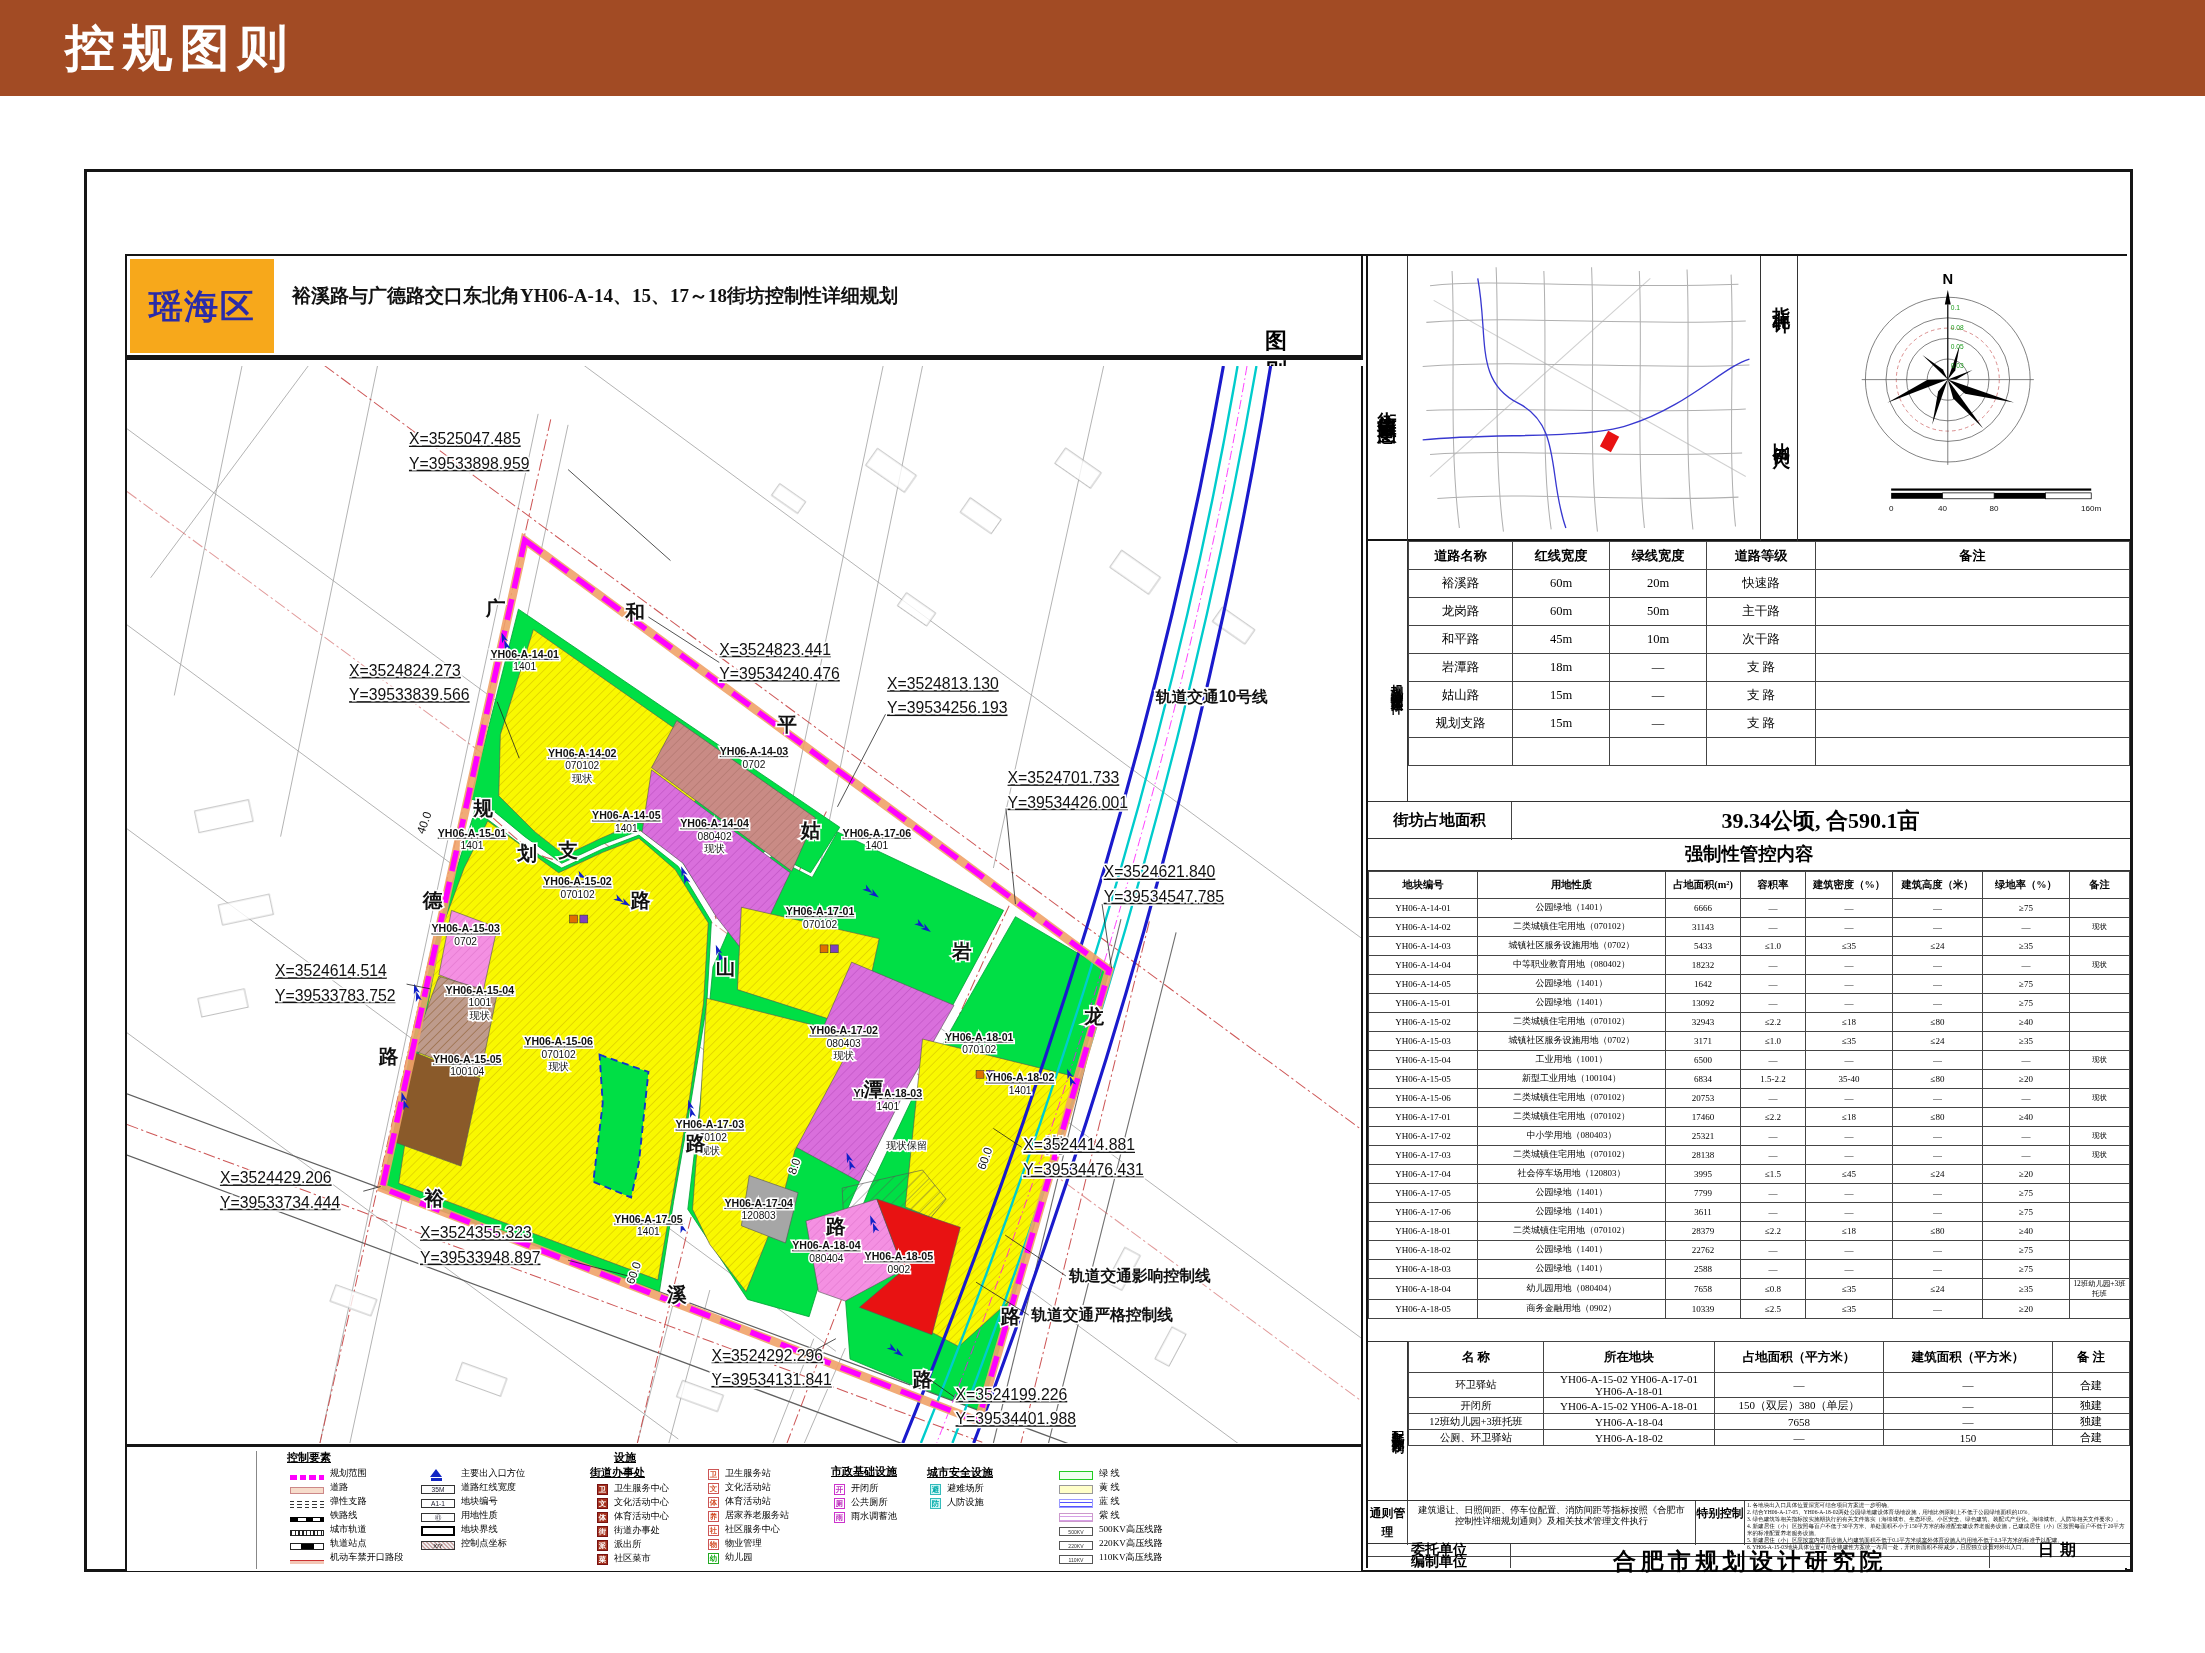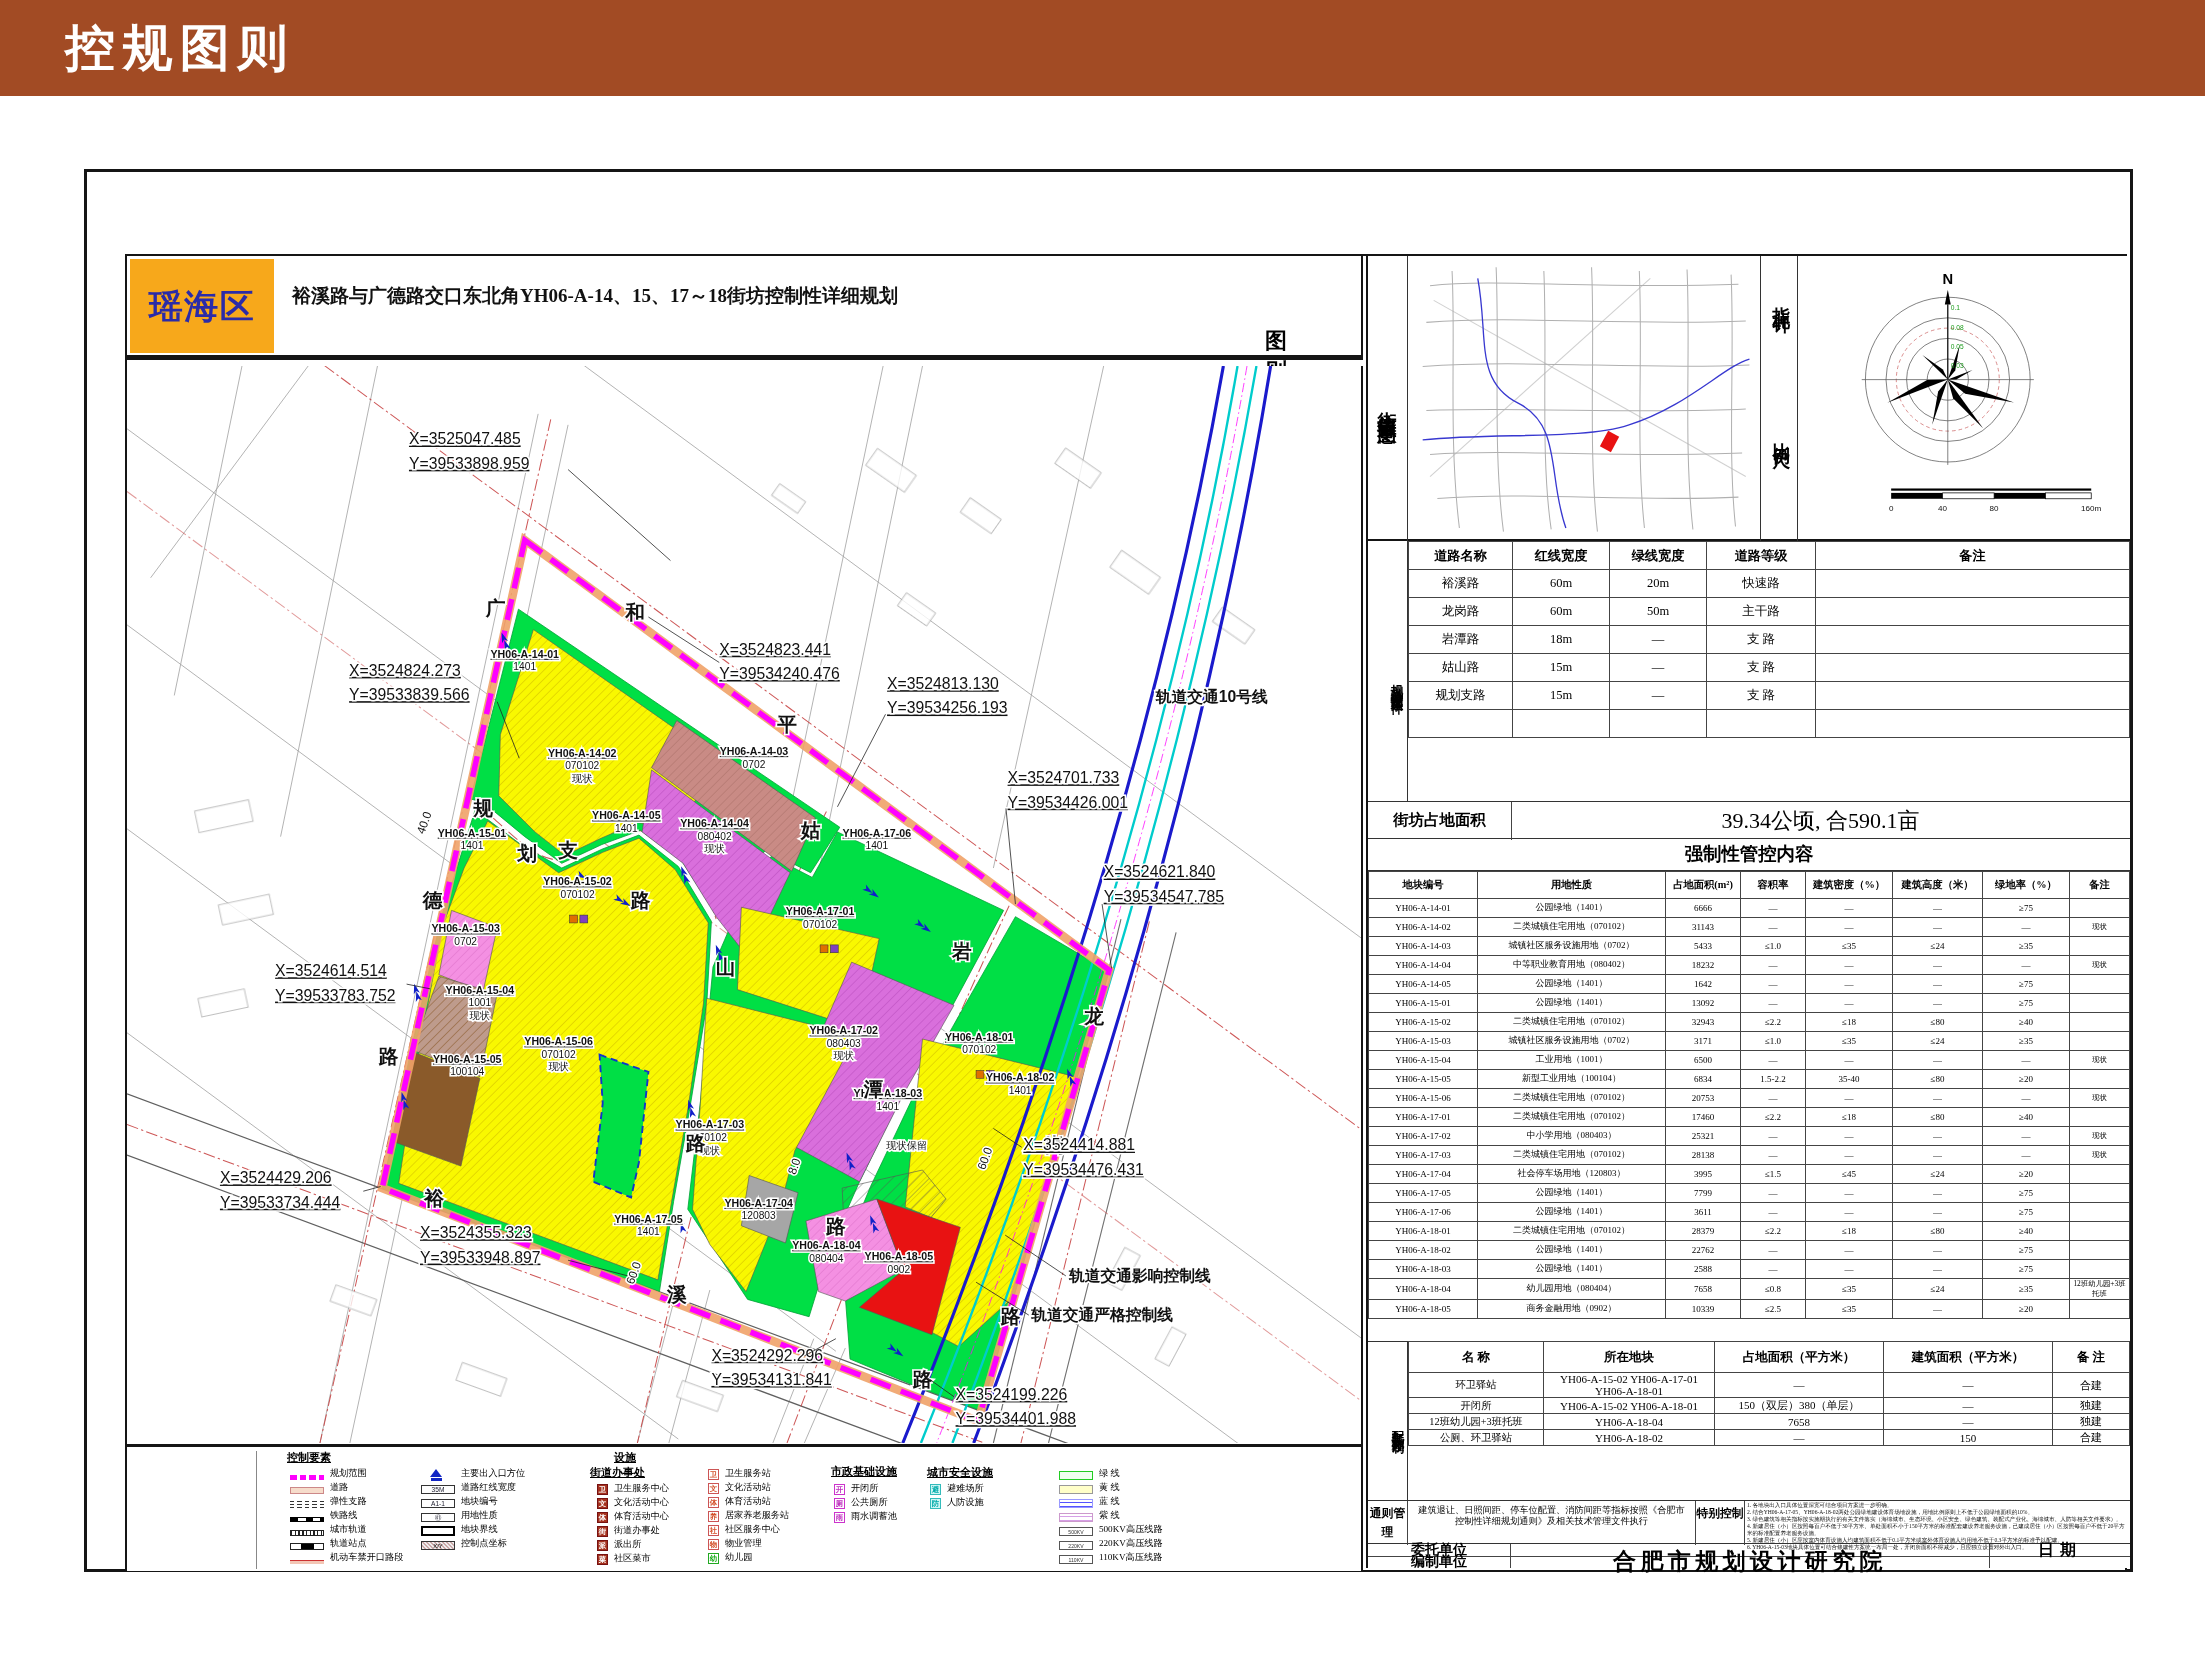--- a/index.html
+++ b/index.html
@@ -65,21 +65,21 @@
   #nlabel2{left:4.4px;top:173px;width:28px;font-size:17.6px;font-weight:bold;writing-mode:vertical-rl;text-orientation:upright;letter-spacing:4.4px}
   #comprow{left:429px;top:0;width:332px;height:285px}
   #roadlabel{left:0;top:285px;width:40px;height:260px;border-right:1.5px solid #333;font-size:12.5px;padding-top:26.5px;line-height:20px}
   #roadtbl{left:40px;top:285px;width:722px;height:260px}
   table{border-collapse:collapse;width:100%;table-layout:fixed}
   td,th{border:0.7px solid #444;text-align:center;overflow:hidden;font-weight:normal}
   #roadtbl td,#roadtbl th{height:28px;font-size:12.5px}
   #roadtbl th{font-size:13.2px}
   #arearow{left:0;top:545px;width:762px;height:38px;border-top:1.5px solid #333;border-bottom:1.5px solid #333}
   #arealabel{left:0;top:0;width:144px;height:38px;border-right:0.7px solid #444;font-size:15.4px;font-weight:bold;text-align:center;line-height:35px}
-  #areaval{left:144px;top:0;width:617px;height:38px;font-size:22px;font-weight:normal;text-align:center;line-height:37px}
+  #areaval{left:144px;top:0;width:617px;height:38px;font-size:22px;font-weight:bold;text-align:center;line-height:37px}
   #mandhdr{left:0;top:584px;width:762px;height:31px;border-bottom:1.5px solid #333;font-size:18.4px;font-weight:bold;text-align:center;line-height:29px}
   #lutbl{left:0;top:615px;width:762px;height:453px}
   #lutbl th{height:26.5px;font-size:10.3px;font-weight:bold}
   #lutbl td{height:19px;font-size:9px}
   #lutbl td:nth-child(8){font-size:7.4px}
   #factbl{left:40px;top:1085px;width:722px;height:159px}
   #faclabel{left:0;top:1085px;width:40px;height:159px;border-right:1.5px solid #333;border-top:1.5px solid #333;font-size:12.5px;line-height:19px;padding-top:10.3px}
   #factbl th{height:31px;font-size:12.5px}
   #factbl td{font-size:11px;white-space:pre-line}
   #factbl td:first-child{font-size:10.3px}
@@ -675,20 +675,27 @@
                 <td></td>
               </tr>
               <tr>
                 <td>龙岗路</td>
                 <td>60m</td>
                 <td>50m</td>
                 <td>主干路</td>
                 <td></td>
               </tr>
               <tr>
+                <td>和平路</td>
+                <td>45m</td>
+                <td>10m</td>
+                <td>次干路</td>
+                <td></td>
+              </tr>
+              <tr>
                 <td>岩潭路</td>
                 <td>18m</td>
                 <td>—</td>
                 <td>支  路</td>
                 <td></td>
               </tr>
               <tr>
                 <td>姑山路</td>
                 <td>15m</td>
                 <td>—</td>

